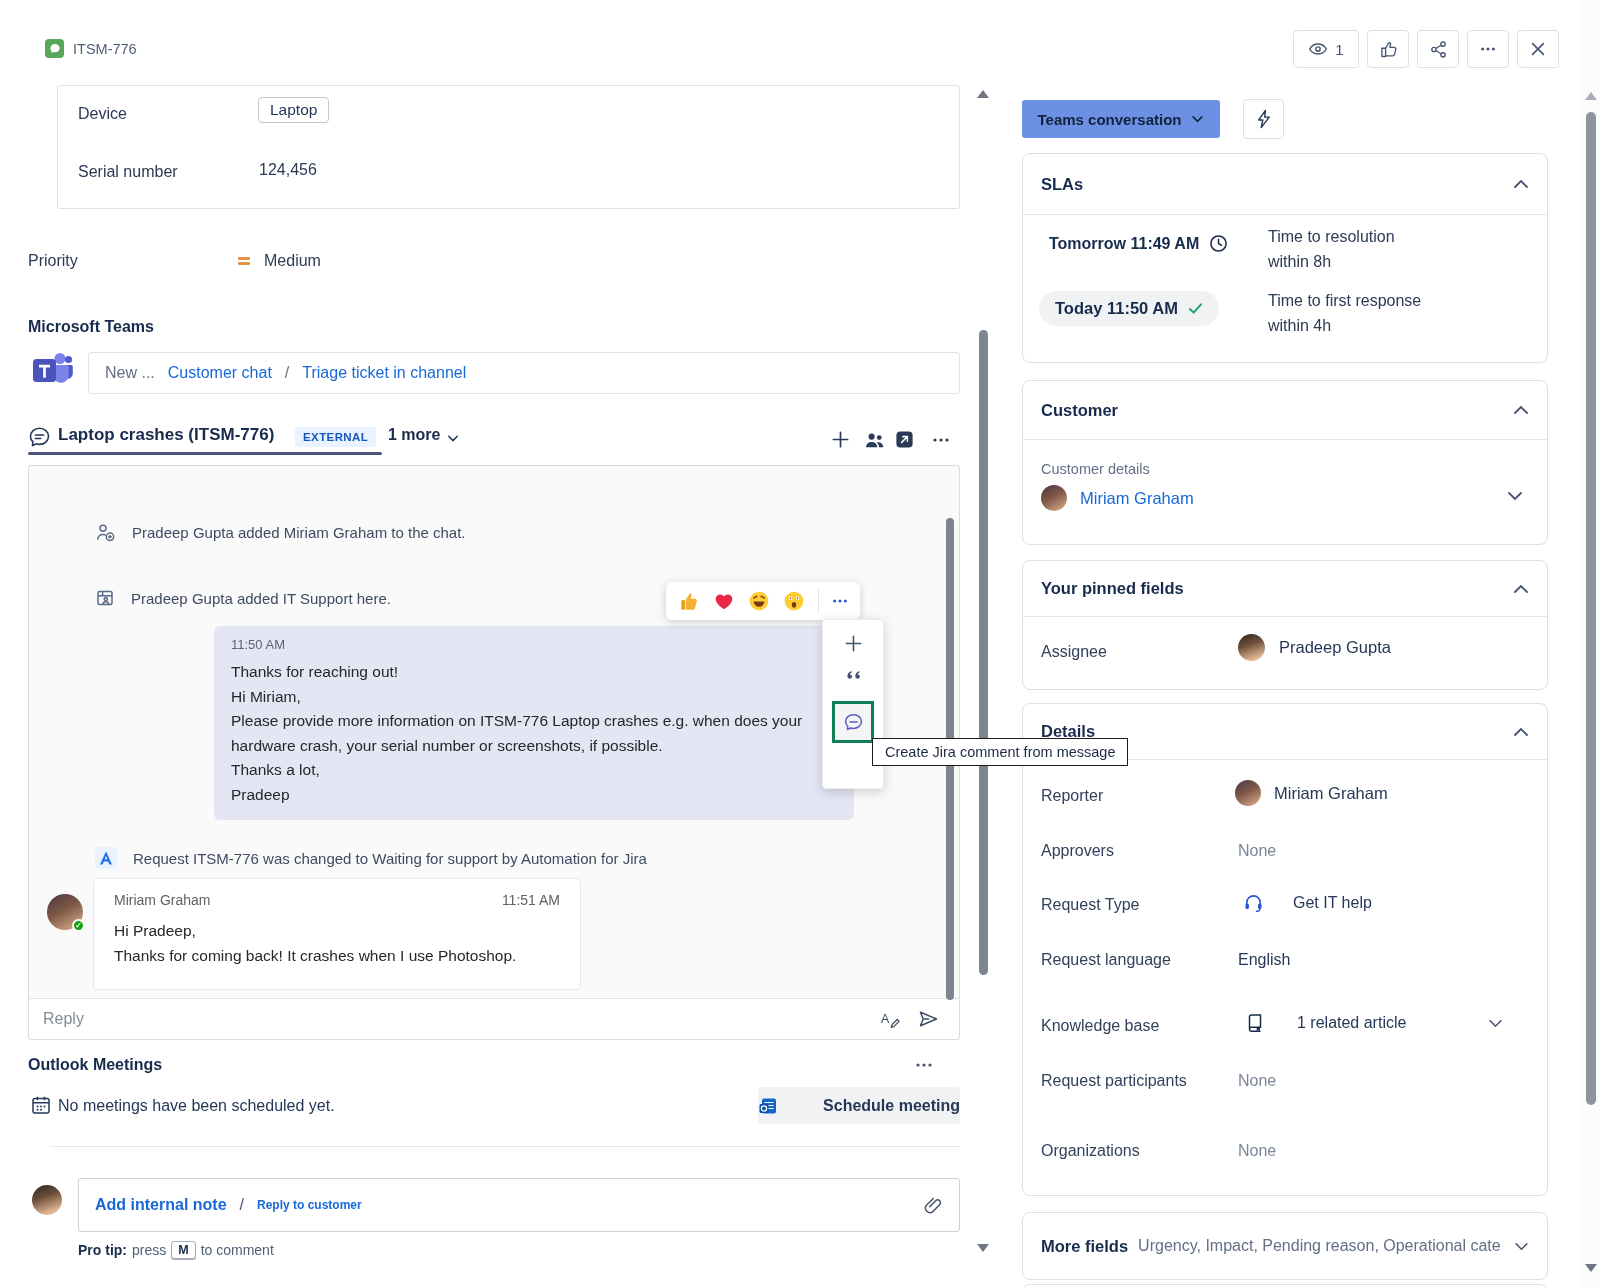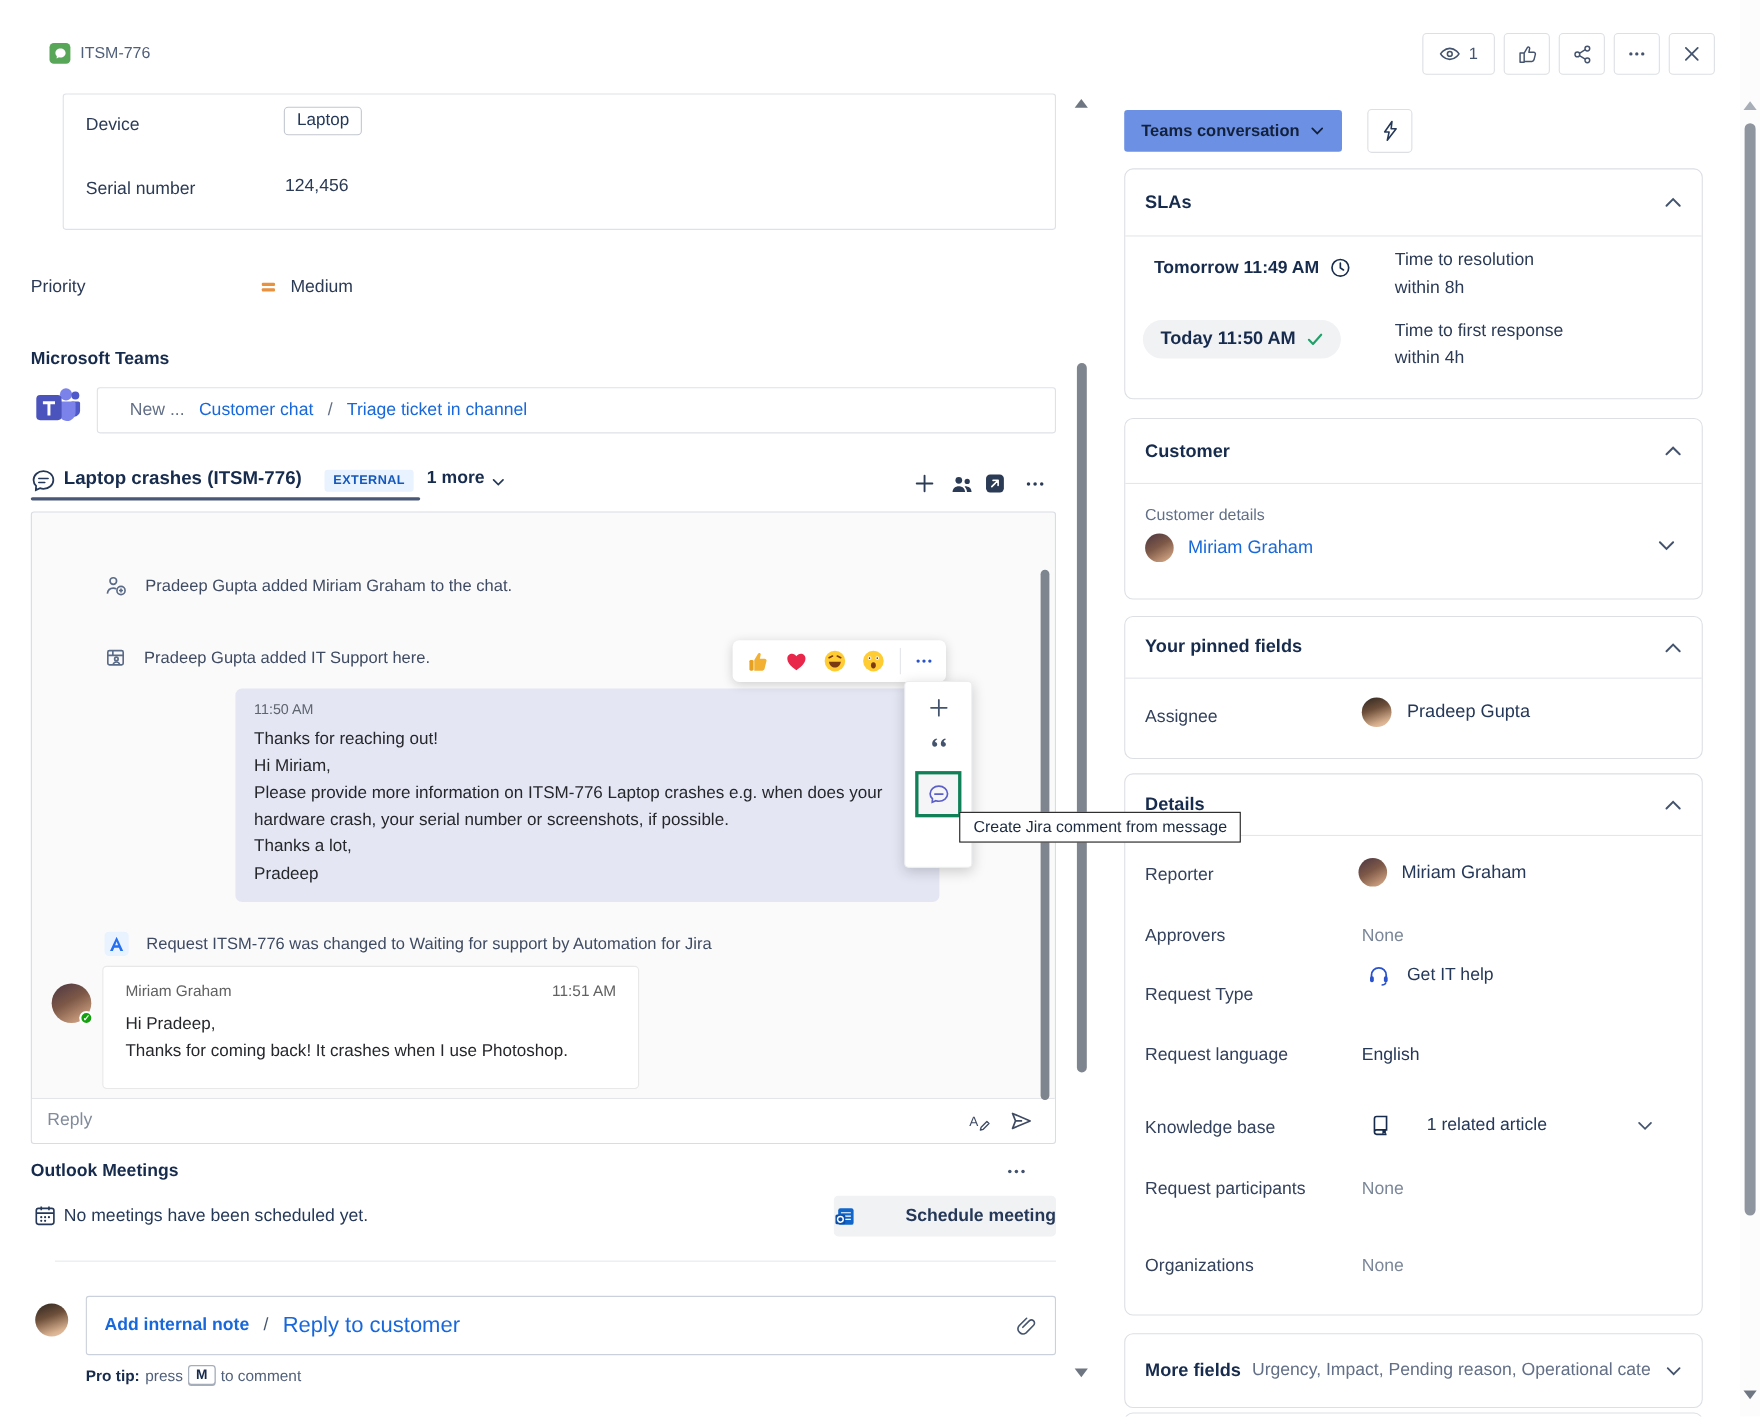--- a/index.html
+++ b/index.html
@@ -129,21 +129,21 @@
   <div class="abs" style="left:32px;top:350px">
     <svg width="42" height="40" viewBox="0 0 42 40">
       <circle cx="28" cy="8.5" r="5.5" fill="#7B83EB"></circle>
       <circle cx="36.5" cy="9.5" r="3.6" fill="#5059C9"></circle>
       <path d="M33 15h6.2c.9 0 1.6.7 1.6 1.6v6.6c0 3.1-2.5 5.6-5.6 5.6-1.2 0-2.2-.4-2.2-.4z" fill="#5059C9"></path>
       <path d="M22 15h13c.9 0 1.7.8 1.7 1.7v8.2c0 4.3-3.5 7.8-7.8 7.8-4 0-6.9-2.7-6.9-6.7z" fill="#7B83EB"></path>
       <rect x="1" y="9" width="23" height="23" rx="3.5" fill="#4B53BC"></rect>
       <path d="M7 16.2h11M12.5 16.2v11.5" stroke="#fff" stroke-width="2.7"></path>
     </svg>
   </div>
-  <div class="abs card-border flex" style="left:88px;top:352px;width:872px;height:42px;padding-left:29px;gap:13px;font-size:16px">
+  <div class="abs card-border flex" style="left:88px;top:352px;width:872px;height:42px;padding-left:16px;gap:13px;font-size:16px">
     <span style="color:#626F86">New ...</span>
     <span class="link">Customer chat</span>
     <span style="color:#626F86">/</span>
     <span class="link">Triage ticket in channel</span>
   </div>
 
   <div class="abs" style="left:28px;top:426px">
     <svg width="23" height="23" viewBox="0 0 23 23">
         <path d="M11.5 2.3c-5 0-9 3.6-9 8.1 0 2.1.9 4 2.3 5.3l-.2 3.8 3.8-1.7c1 .4 2 .6 3.1.6 5 0 9-3.6 9-8.1s-4-8-9-8z" fill="none" stroke="#253858" stroke-width="1.6"></path>
         <path d="M7.3 9h8.4M7.3 12.6h5.4" stroke="#253858" stroke-width="1.5" stroke-linecap="round"></path>
@@ -349,21 +349,21 @@
       </svg>
     <span>Schedule meeting</span>
   </div>
 
   <div class="abs" style="left:50px;top:1146px;width:910px;height:1px;background:#E6E8EC"></div>
 
   <div class="abs avatar av-pradeep" style="left:32px;top:1185px;width:30px;height:30px"></div>
   <div class="abs flex" style="left:78px;top:1178px;width:882px;height:54px;border:1px solid #CBD1DA;border-radius:3px;background:#fff;padding:0 16px">
     <span class="link" style="font-size:16px;font-weight:600">Add internal note</span>
     <span style="margin:0 13px;color:#44546F;font-size:16px">/</span>
-    <span class="link" style="font-size:20px;font-weight:400">Reply to customer</span>
+    <span class="link" style="font-size:12px;font-weight:700">Reply to customer</span>
     <div style="margin-left:auto">
       <svg width="20" height="20" viewBox="0 0 22 22">
           <path d="M7.5 12.8l6.4-6.4a3.1 3.1 0 014.4 4.4l-7.5 7.5a5 5 0 01-7-7l7.5-7.5" fill="none" stroke="#44546F" stroke-width="1.6" stroke-linecap="round"></path>
         </svg>
     </div>
   </div>
   <div class="abs flex" style="left:78px;top:1241px;gap:5px;font-size:14px;color:#505F79">
     <span style="font-weight:700;color:#172B4D">Pro tip:</span>
     <span>press</span>
     <span class="kbd">M</span>
@@ -466,21 +466,21 @@
     <div class="abs d-label" style="left:18px;top:83px">Reporter</div>
     <div class="abs flex" style="left:212px;top:76px;gap:13px">
       <span class="avatar av-miriam" style="width:26px;height:26px"></span>
       <span class="d-value" style="font-size:16.5px">Miriam Graham</span>
     </div>
 
     <div class="abs d-label" style="left:18px;top:138px">Approvers</div>
     <div class="abs d-none" style="left:215px;top:138px">None</div>
 
     <div class="abs d-label" style="left:18px;top:192px">Request Type</div>
-    <div class="abs flex" style="left:220px;top:172px;gap:15px">
+    <div class="abs flex" style="left:220px;top:188px;gap:29px">
       <svg width="21" height="21" viewBox="0 0 22 22">
           <path d="M4 13.5v-2.5a7 7 0 0114 0v2.5" fill="none" stroke="#2952CC" stroke-width="1.7"></path>
           <rect x="2.6" y="12" width="3.6" height="5.8" rx="1.6" fill="#2952CC"></rect>
           <rect x="15.8" y="12" width="3.6" height="5.8" rx="1.6" fill="#2952CC"></rect>
           <path d="M17.6 17.8c0 1.6-1.8 2.5-4 2.5" fill="none" stroke="#2952CC" stroke-width="1.5"></path>
         </svg>
       <span class="d-value">Get IT help</span>
     </div>
 
     <div class="abs d-label" style="left:18px;top:247px">Request language</div>

